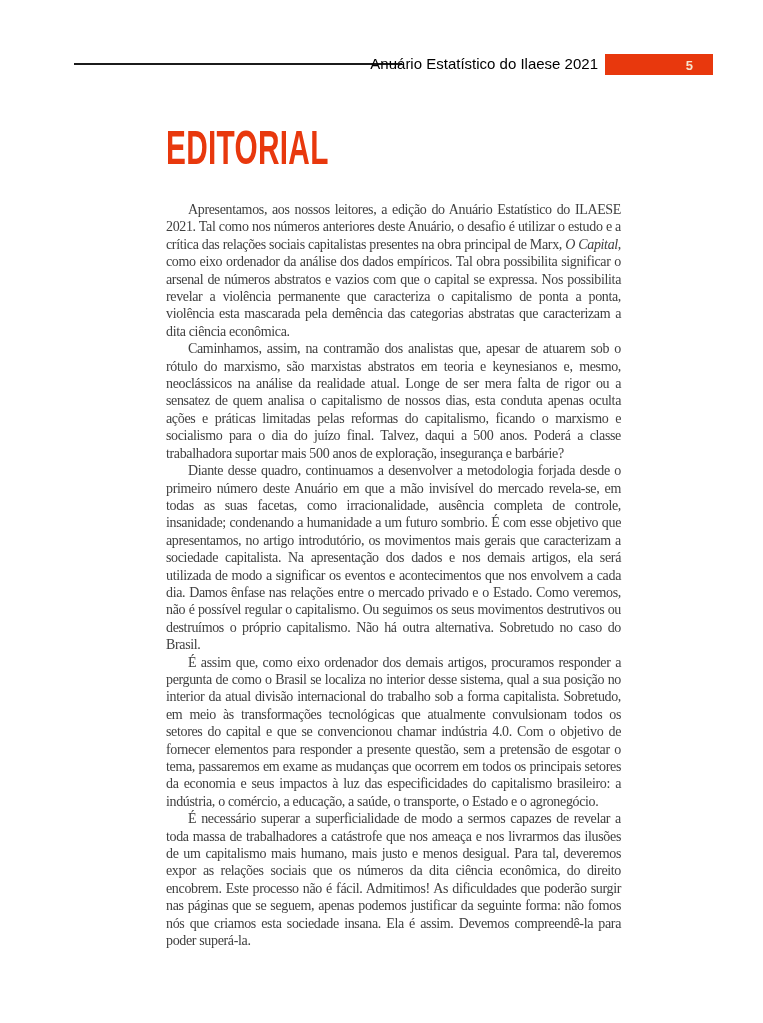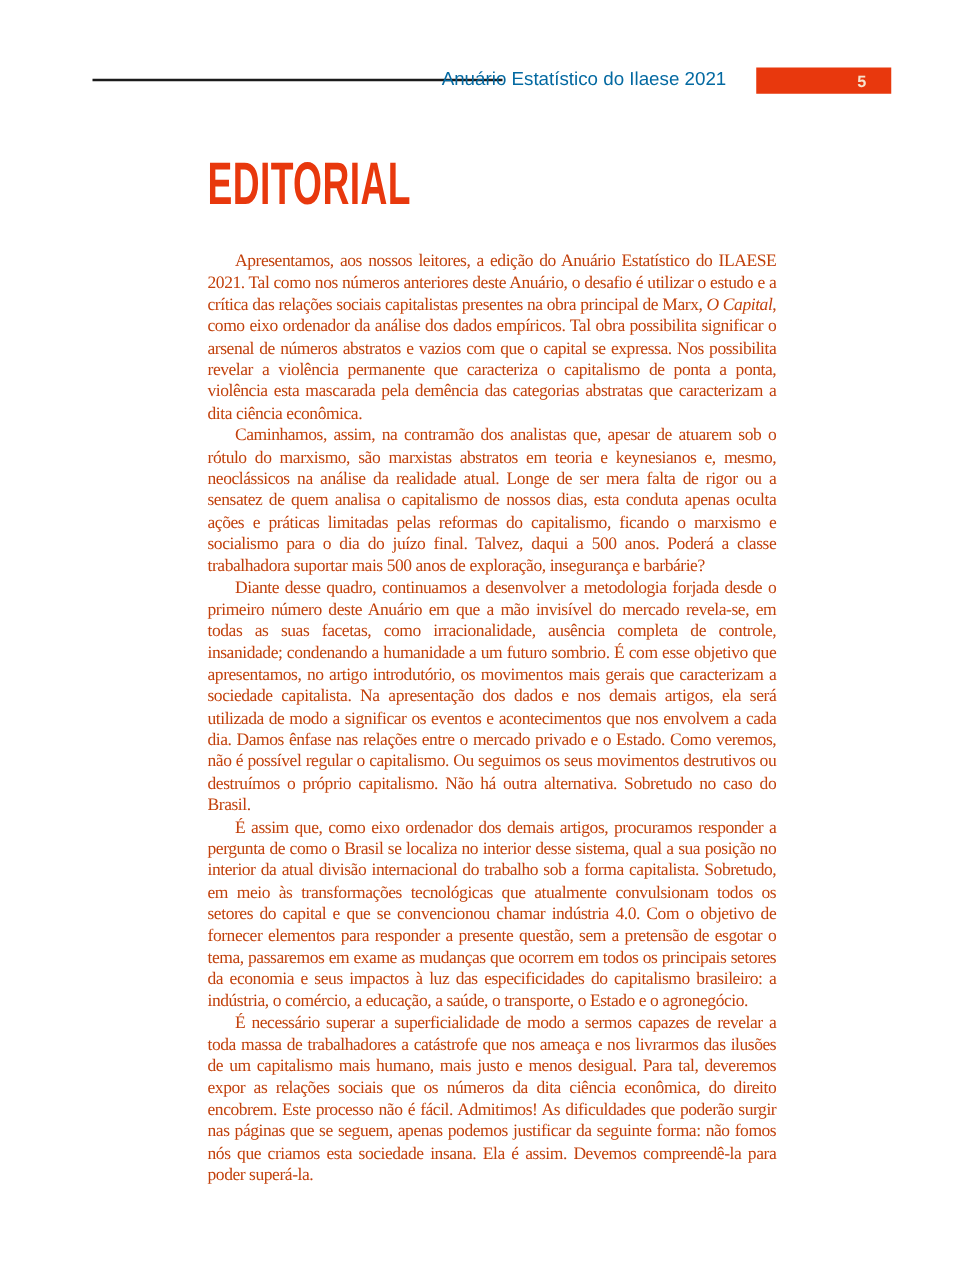--- a/index.html
+++ b/index.html
@@ -20,25 +20,25 @@
     position: absolute;
     left: 74px;
     top: 63px;
     width: 328px;
     height: 2px;
     background: #1b1b1b;
   }
   .header-title {
     position: absolute;
     top: 55px;
-    right: 182px;
+    right: 165px;
     white-space: nowrap;
     font-family: "Liberation Sans", sans-serif;
     font-size: 15px;
-    color: #0369a1;
+    color: #000000;
     text-align: center;
   }
   .page-number-badge {
     position: absolute;
     left: 605px;
     top: 54px;
     width: 108px;
     height: 21px;
     background: var(--accent, #e8380d);
   }
@@ -71,21 +71,21 @@
     white-space: nowrap;
     letter-spacing: 0.5px;
   }
   .content p {
     margin: 0;
     font-size: 14px;
     line-height: 17.4px;
     letter-spacing: -0.35px;
     text-align: justify;
     text-indent: 22px;
-    color: #c2410c;
+    color: #404040;
   }
   .content p em {
     font-style: italic;
   }
 </style>
 </head>
 <body>
 
 <div class="page">
 

